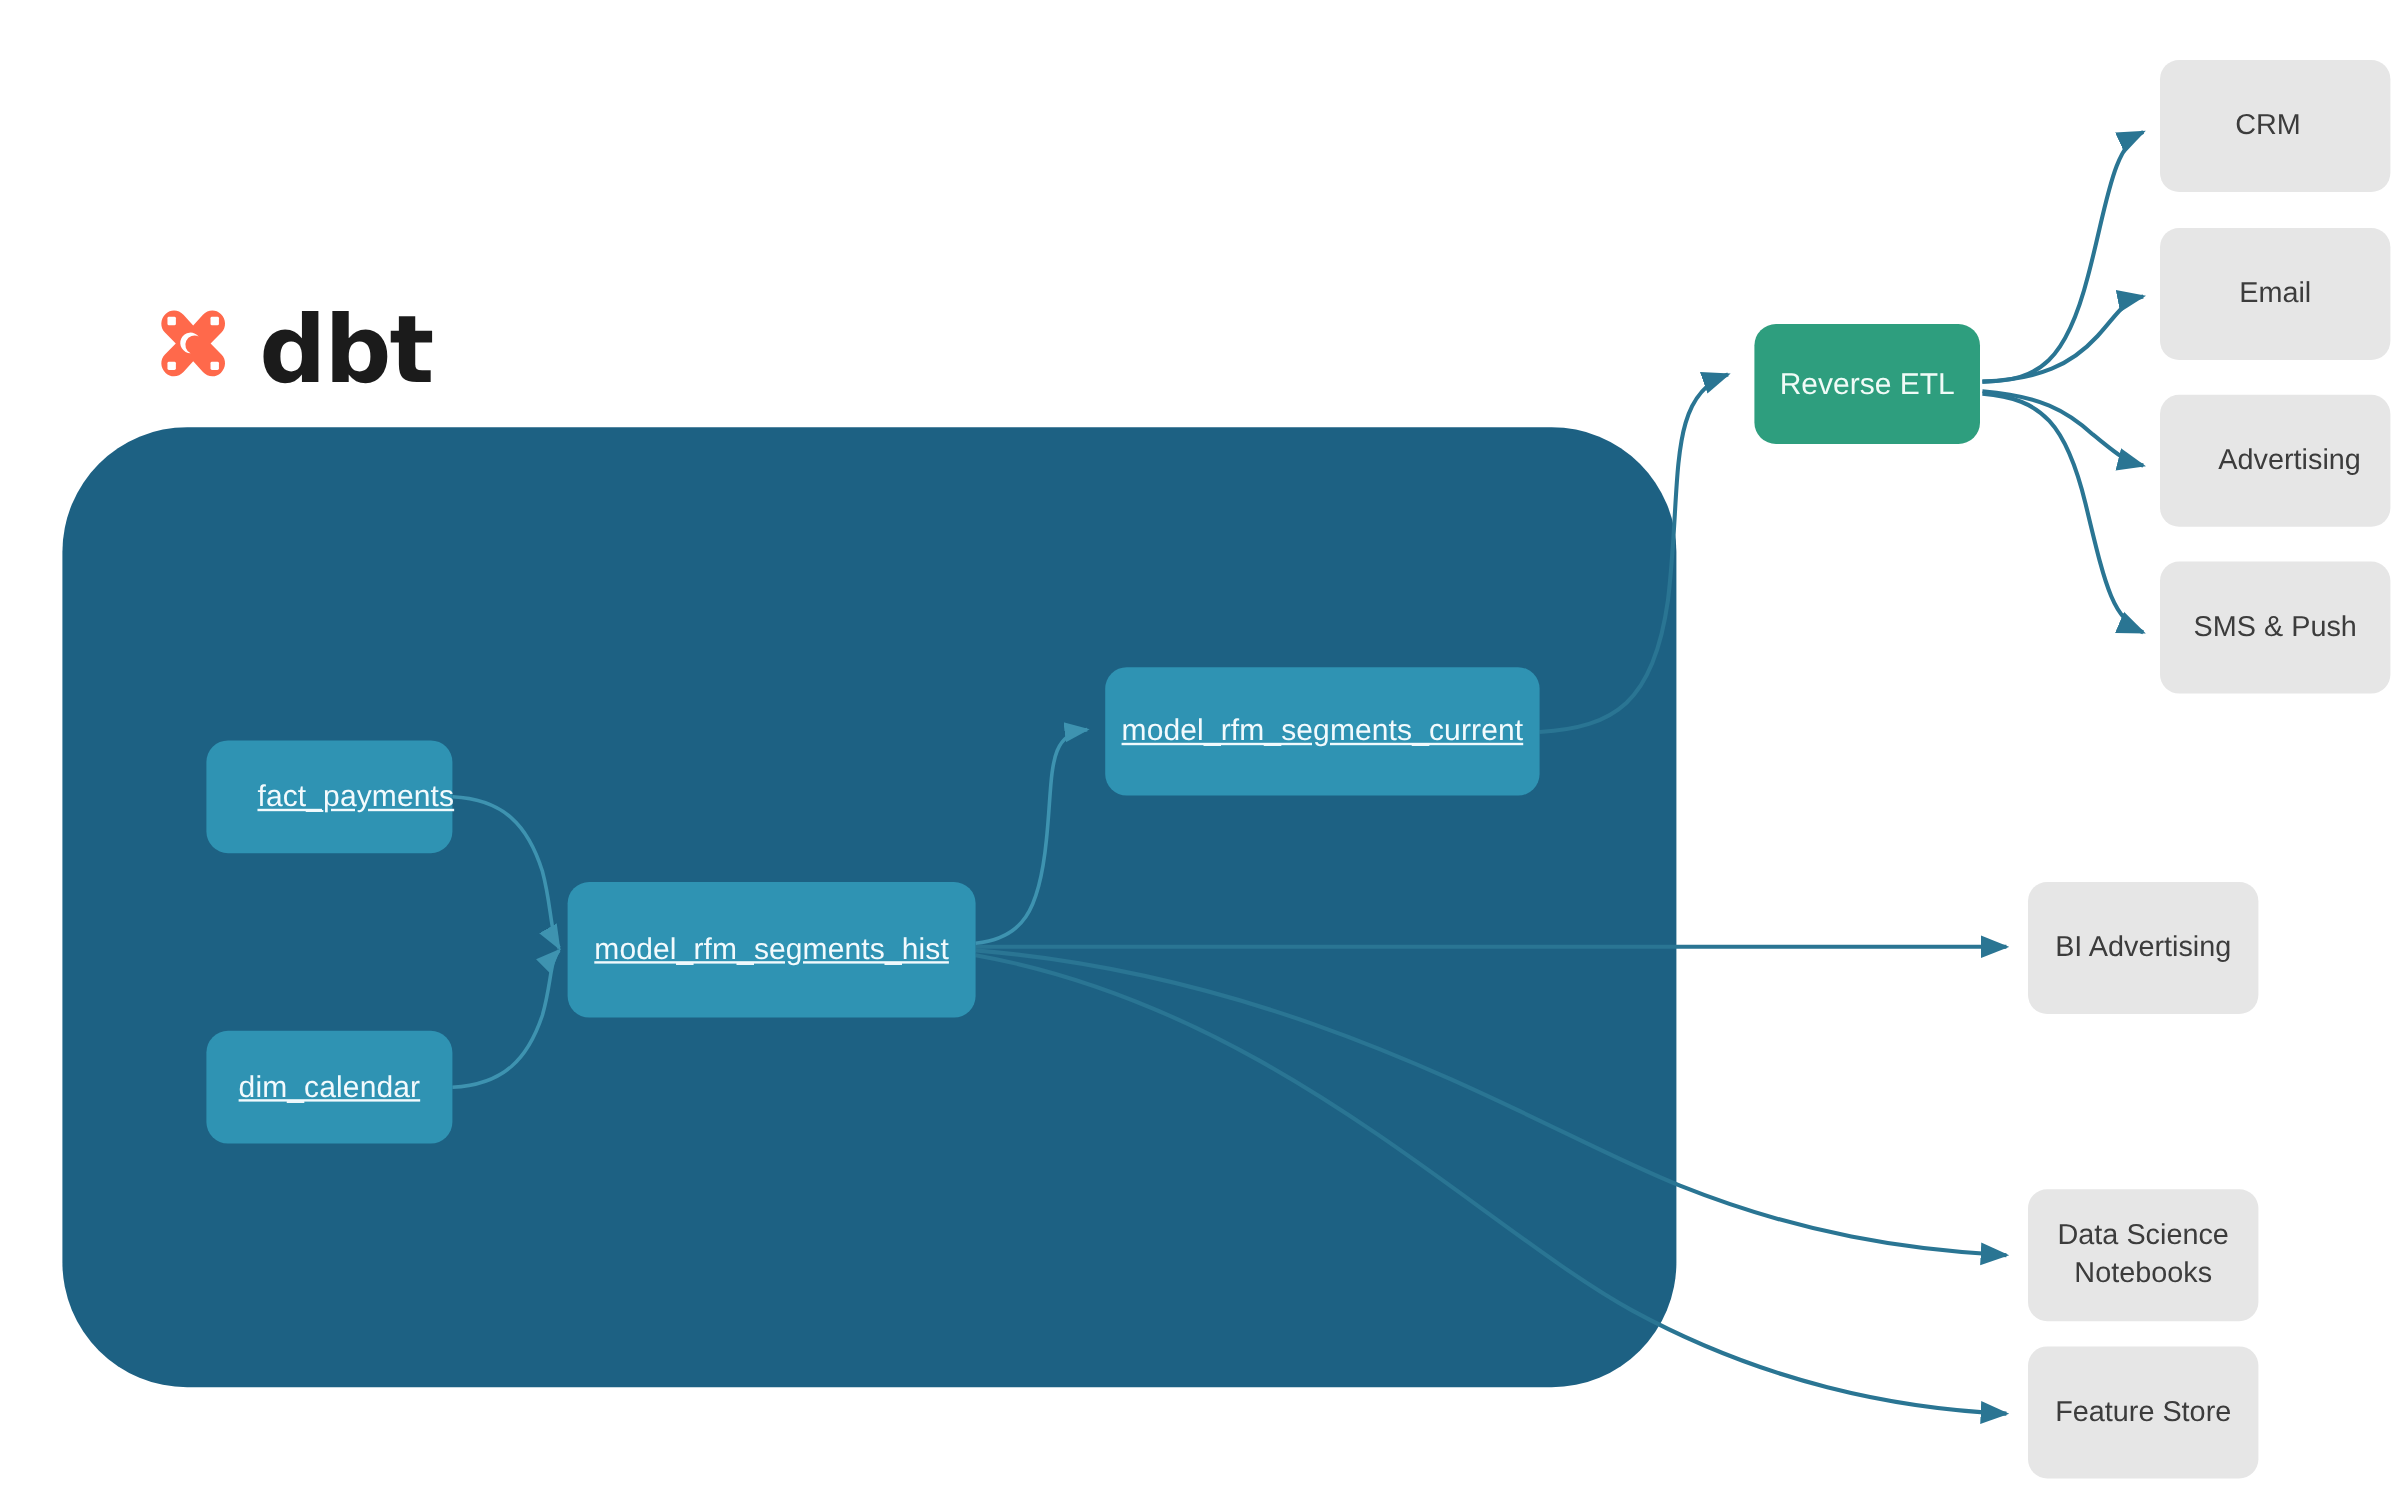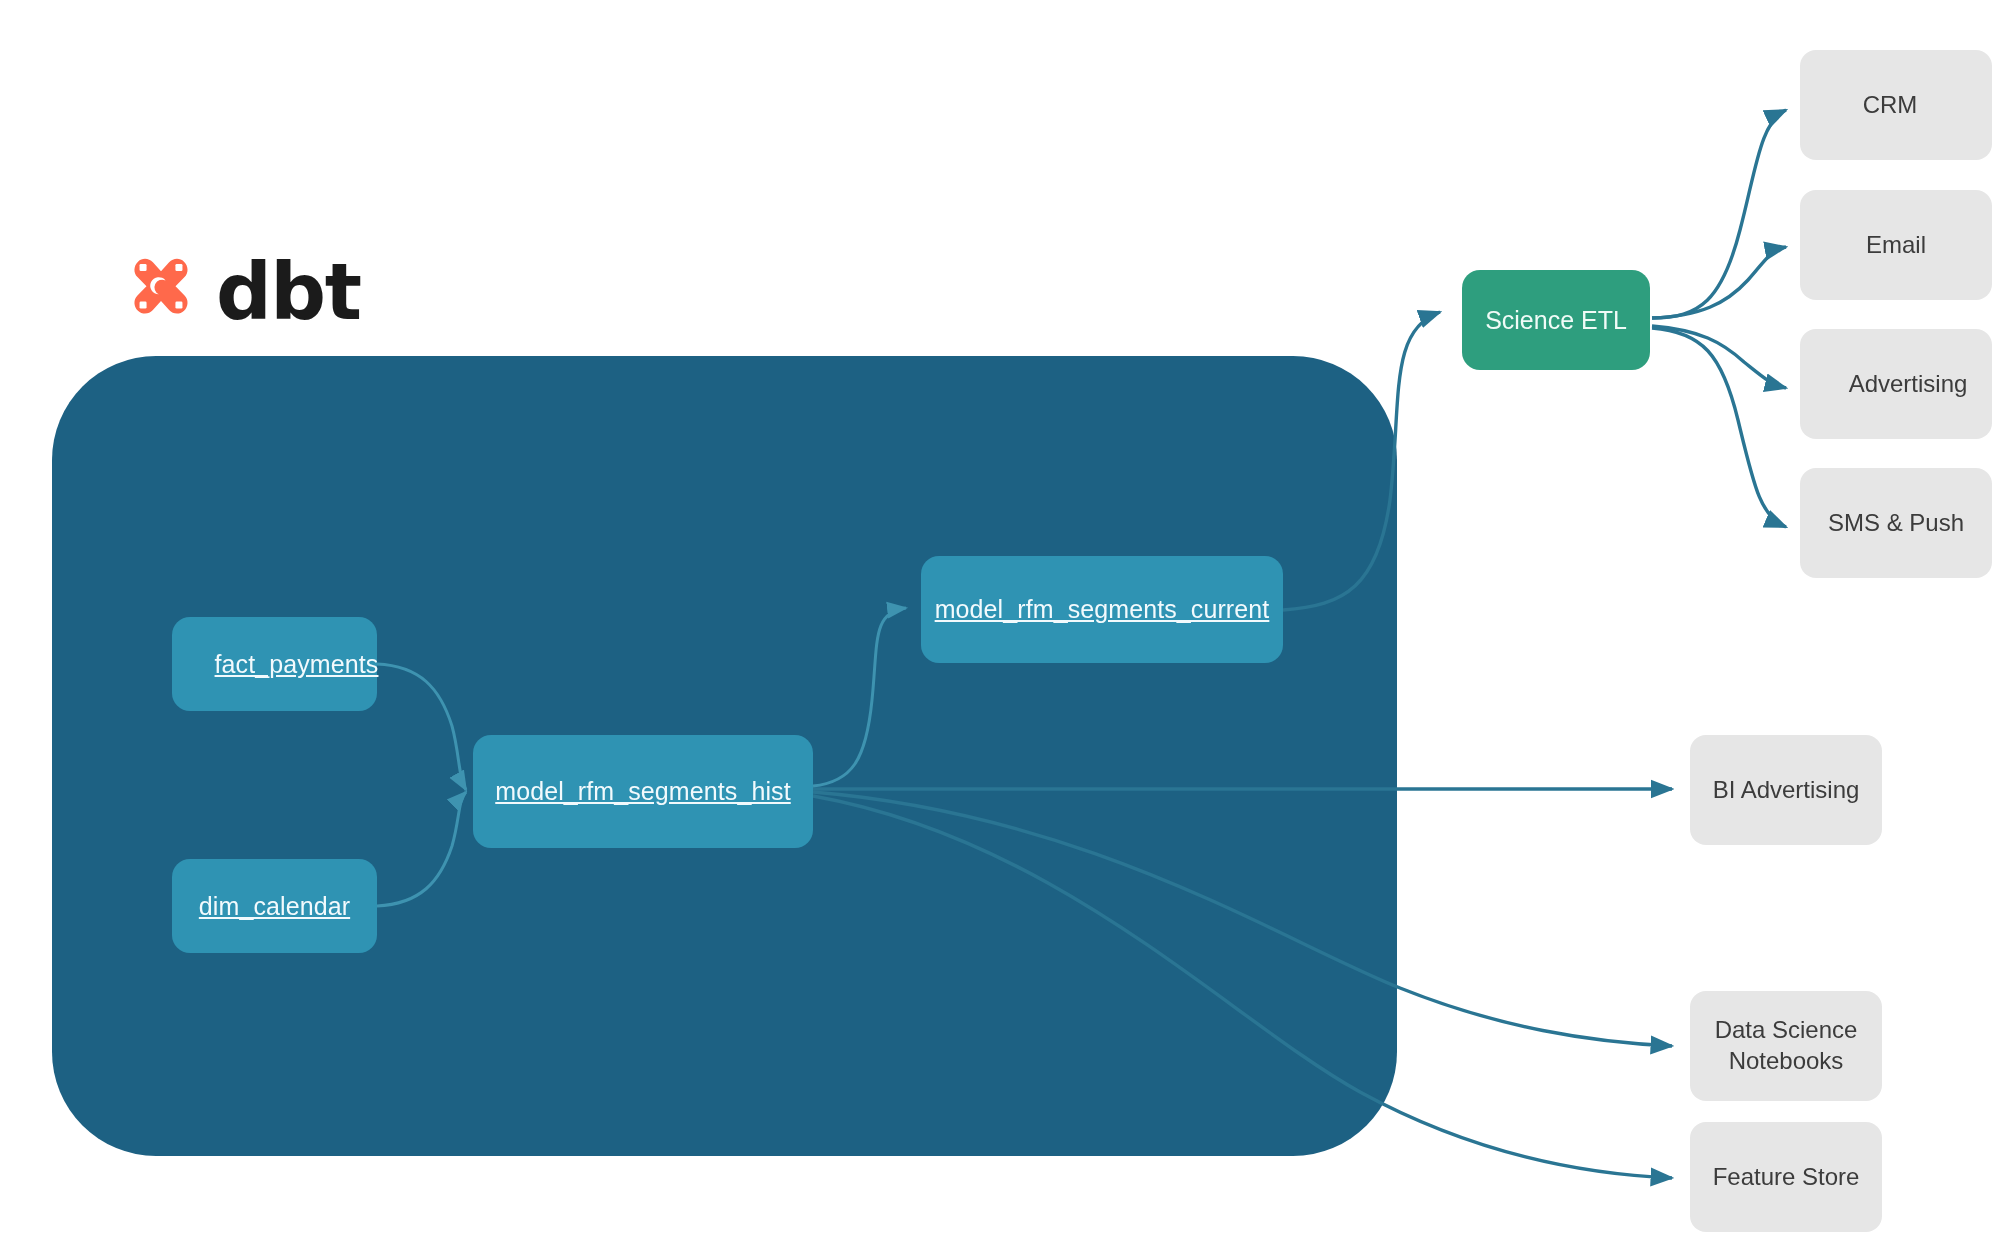--- a/index.html
+++ b/index.html
@@ -135,21 +135,21 @@
   </div>
 
   <div class="node-label model-label" style="left:172px; top:617px; width:205px; height:94px;padding-left:44px;">fact_payments</div>
 
   <div class="node-label model-label" style="left:172px; top:859px; width:205px; height:94px;">dim_calendar</div>
 
   <div class="node-label model-label" style="left:473px; top:735px; width:340px; height:113px;">model_rfm_segments_hist</div>
 
   <div class="node-label model-label" style="left:921px; top:556px; width:362px; height:107px;">model_rfm_segments_current</div>
 
-  <div class="node-label etl-label" style="left:1462px; top:270px; width:188px; height:100px;">Science ETL</div>
+  <div class="node-label etl-label" style="left:1462px; top:270px; width:188px; height:100px;">Reverse ETL</div>
 
   <div class="node-label dest-label" style="left:1800px; top:50px; width:180px; height:110px;">CRM</div>
 
   <div class="node-label dest-label" style="left:1800px; top:190px; width:192px; height:110px;">Email</div>
 
   <div class="node-label dest-label" style="left:1800px; top:329px; width:216px; height:110px;">Advertising</div>
 
   <div class="node-label dest-label" style="left:1800px; top:468px; width:192px; height:110px;">SMS &amp; Push</div>
 
   <div class="node-label dest-label" style="left:1690px; top:735px; width:192px; height:110px;">BI Advertising</div>

